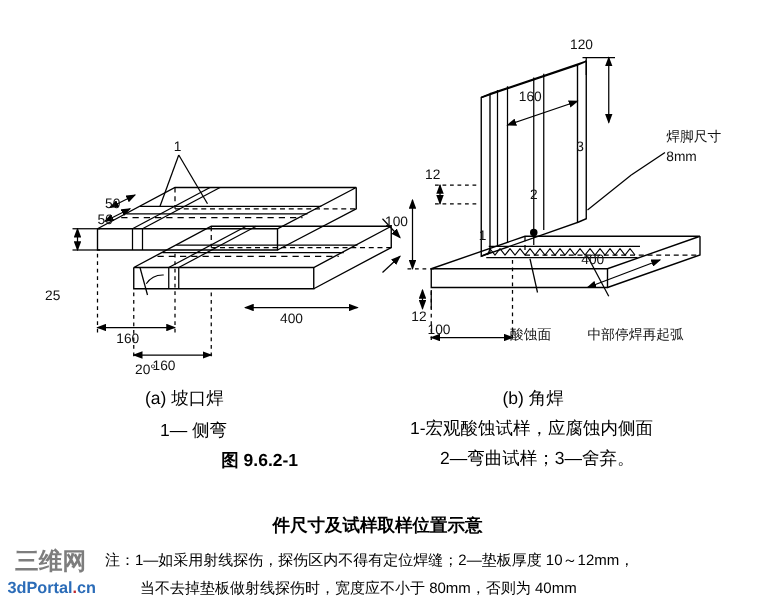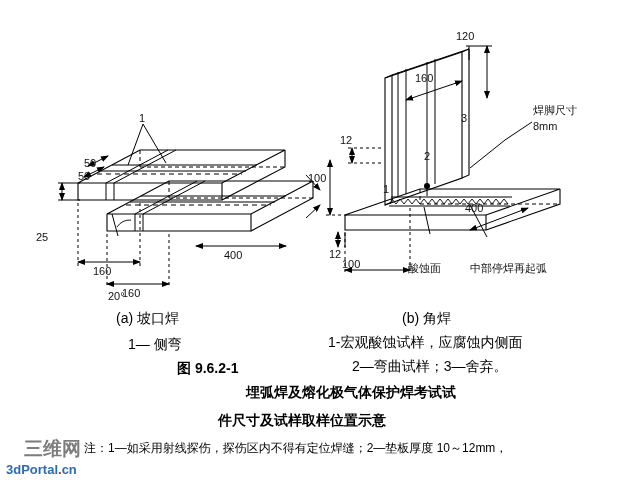--- a/index.html
+++ b/index.html
@@ -220,21 +220,21 @@
   <div class="lbl" style="left:533px; top:104px;">焊脚尺寸</div>
   <div class="lbl" style="left:533px; top:120px;">8mm</div>
   <div class="lbl" style="left:408px; top:262px;">酸蚀面</div>
   <div class="lbl" style="left:470px; top:262px;text-align:right;">中部停焊再起弧</div>
 
   <div class="cap" style="left:402px; top:310px;">(b) 角焊</div>
   <div class="cap" style="left:328px; top:334px;">1-宏观酸蚀试样，应腐蚀内侧面</div>
   <div class="cap" style="left:352px; top:358px;">2—弯曲试样；3—舍弃。</div>
 
   <div class="cap big" style="left:148px; top:360px;margin-left:29px;">图 9.6.2-1</div>
-  <div class="cap big" style="left:246px; top:384px;">埋弧焊及熔化极气体保护焊考试试</div>
   <div class="cap big" style="left:218px; top:412px;">件尺寸及试样取样位置示意</div>
 
   <div class="note" style="left:84px; top:440px;">注：1—如采用射线探伤，探伤区内不得有定位焊缝；2—垫板厚度 10～12mm，</div>
-
-  <div class="wm wm-top" style="left:24px; top:436px;text-align:center;">三维网</div>
+  <div class="note" style="left:112px; top:462px;">当不去掉垫板做射线探伤时，宽度应不小于 80mm，否则为 40mm</div>
+
+  <div class="wm wm-top" style="left:12px; top:436px;text-align:center;">三维网</div>
   <div class="wm wm-bot" style="left:6px; top:462px;"><span>3dPortal</span><span class="red">.</span><span>cn</span></div>
 
 </div>
 
 </body></html>

